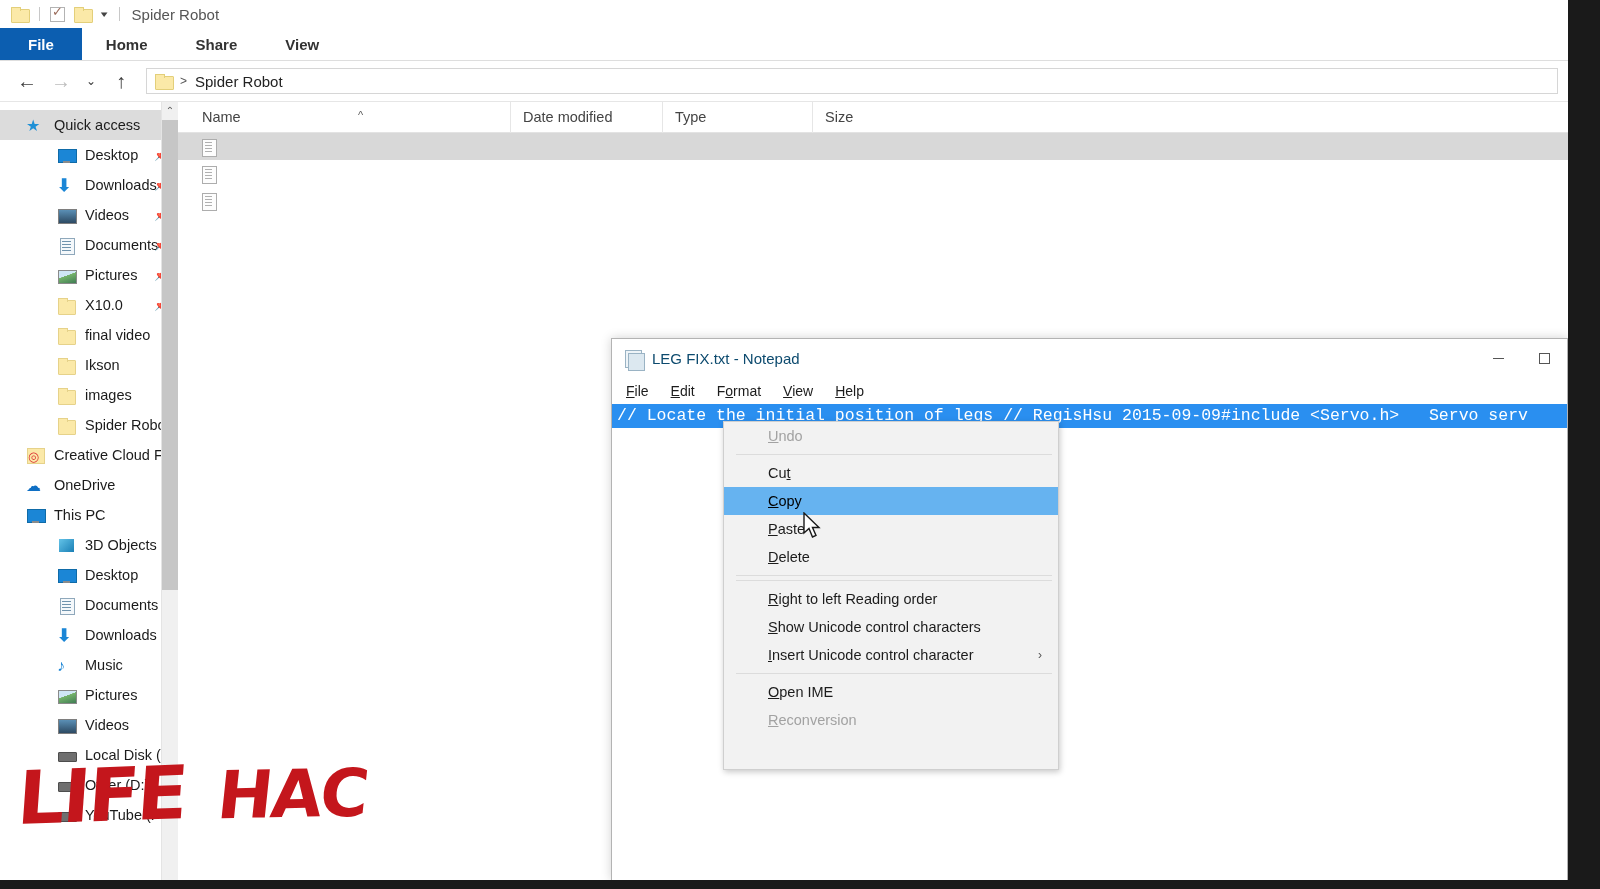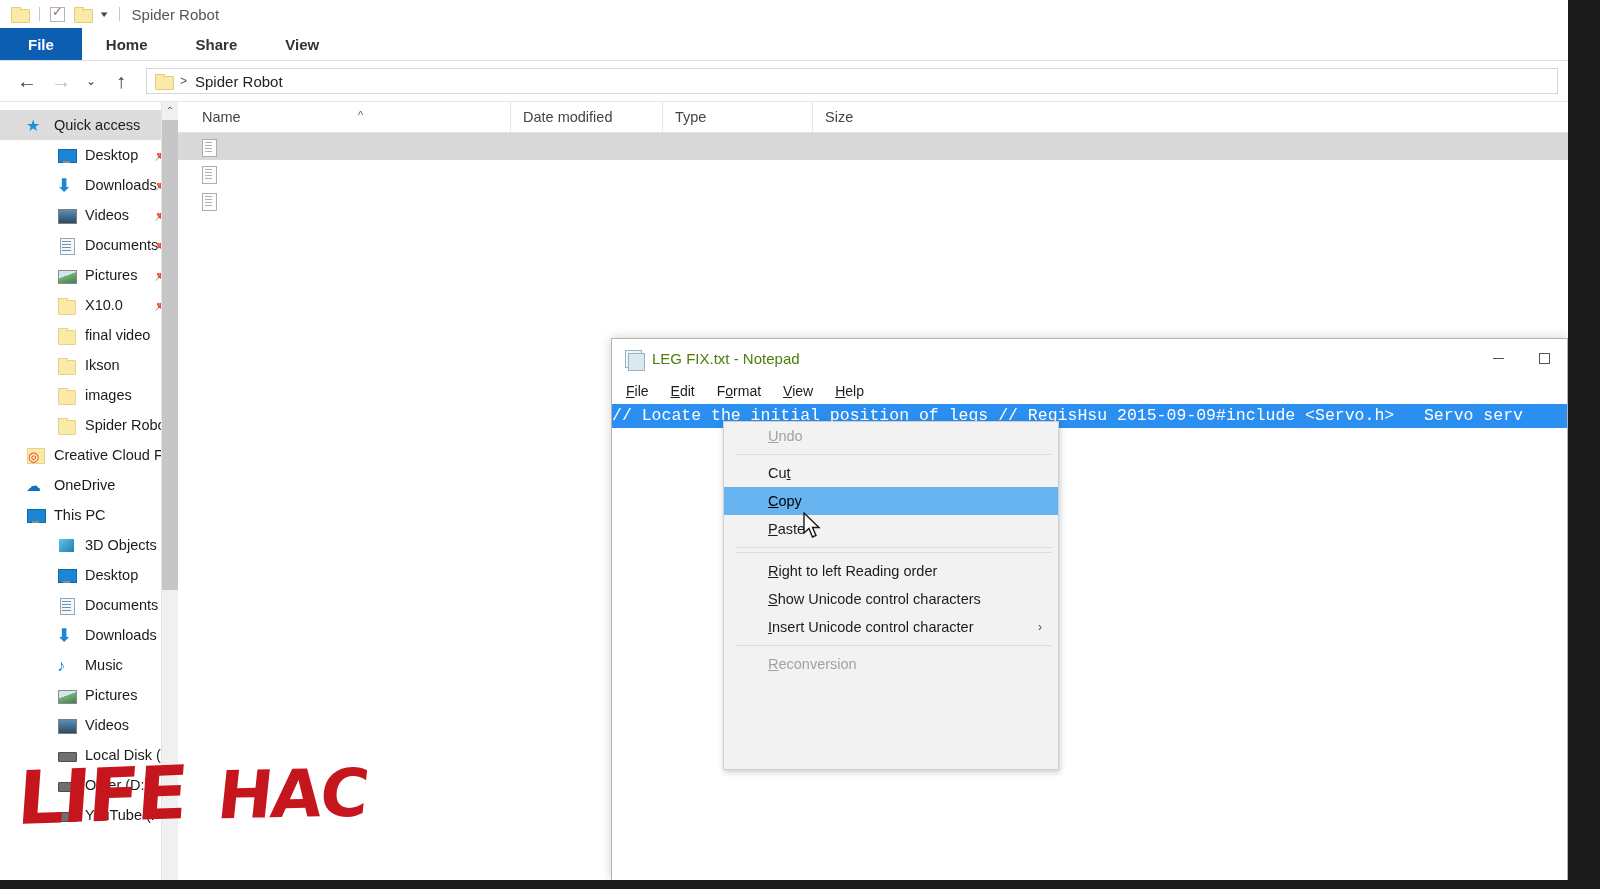--- a/index.html
+++ b/index.html
@@ -123,33 +123,33 @@
   
   #notepad { position: absolute; left: 611px; top: 338px; width: 957px; height: 542px;
              background: #fff; border: 1px solid #b3b3b3; box-shadow: 0 0 10px rgba(0,0,0,.18); }
   .np-title { height: 39px; display: flex; align-items: center; padding-left: 12px; background: #fff;
               position: relative; }
   .np-ico { width: 19px; height: 19px; position: relative; margin-right: 9px; }
   .np-ico:before { content: ""; position: absolute; left: 1px; top: 1px; width: 15px; height: 16px;
       background: #eef4f8; border: 1px solid #9ab3c4; }
   .np-ico:after { content: ""; position: absolute; left: 4px; top: 4px; width: 15px; height: 16px;
       background: #dce8f0; border: 1px solid #9ab3c4; }
-  .np-title-text { font-size: 15px; color: #4d7c0f; }
+  .np-title-text { font-size: 15px; color: #0c4a6e; }
   .np-ctrls { position: absolute; right: 0; top: 0; height: 39px; display: flex; }
   .np-btn { width: 46px; height: 39px; display: flex; align-items: center; justify-content: center;
             font-size: 13px; color: #2b2b2b; }
   .np-min-glyph { width: 11px; height: 1px; background: #555; }
   .np-max-glyph { width: 11px; height: 11px; border: 1px solid #555; }
   .np-menu { height: 26px; display: flex; align-items: center; padding-left: 14px; gap: 22px;
              font-size: 14px; color: #1c1c1c; }
   .np-menu span u { text-decoration: underline; }
   .np-text { position: relative; height: 477px; background: #fff; overflow: hidden;
              font-family: "Liberation Mono", monospace; }
   .np-line-sel { background: #2a8ff0; color: #ffffff; font-size: 16.5px; line-height: 24px;
-                 white-space: pre; height: 24px; }
+                 white-space: pre; padding-left: 5px; height: 24px; }
 
   
   #ctxmenu { position: absolute; left: 723px; top: 421px; width: 336px; height: 349px;
              background: #f2f2f2; border: 1px solid #cfcfcf; box-shadow: 1px 2px 6px rgba(0,0,0,.22); }
   .mi { height: 28px; display: flex; align-items: center; padding-left: 44px; font-size: 14.5px;
         color: #1c1c1c; position: relative; }
   .mi.disabled { color: #a2a2a2; }
   .mi.hl { background: #66b3f0; color: #000; }
   .mi .sub { position: absolute; right: 16px; font-size: 12px; color: #555; }
   .mi u { text-decoration: underline; }
@@ -392,33 +392,39 @@
         <div class="msep"></div>
         <div class="mi">
           <span>Cu<u>t</u></span>
         </div>
         <div class="mi hl">
           <span><u>C</u>opy</span>
         </div>
         <div class="mi">
           <span><u>P</u>aste</span>
         </div>
+        <div class="mi">
+          <span><u>D</u>elete</span>
+        </div>
         <div class="msep"></div>
         <div class="msep"></div>
         <div class="mi">
           <span><u>R</u>ight to left Reading order</span>
         </div>
         <div class="mi">
           <span><u>S</u>how Unicode control characters</span>
         </div>
         <div class="mi">
           <span><u>I</u>nsert Unicode control character</span>
           <span class="sub">›</span>
         </div>
         <div class="msep"></div>
+        <div class="mi">
+          <span><u>O</u>pen IME</span>
+        </div>
         <div class="mi disabled">
           <span><u>R</u>econversion</span>
         </div>
       </div>
   </div>
 
   <svg id="cursor" viewBox="0 0 19 27">
     <polygon points="1,1 1,21 6,16.5 9.5,25 13,23.5 9.5,15.5 16,15.5" fill="#ffffff" stroke="#1a1a1a" stroke-width="1.4"></polygon>
   </svg>
 

